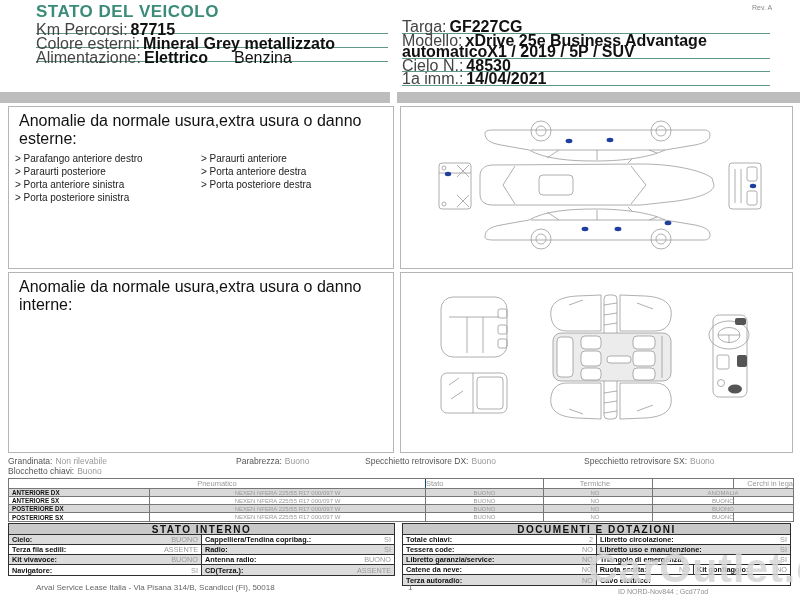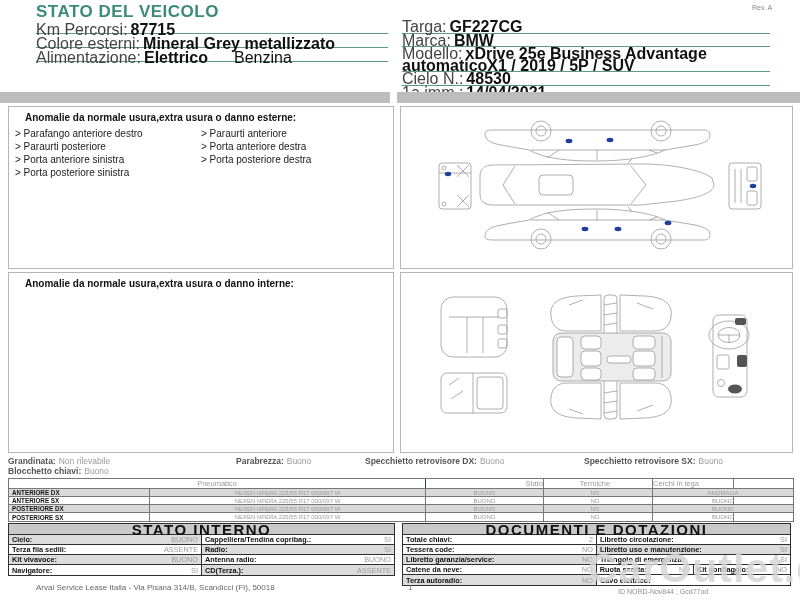--- a/index.html
+++ b/index.html
@@ -18,51 +18,51 @@
   .val{font-weight:bold;color:#111;margin-left:3px}
   .val2{font-weight:normal;color:#111;margin-left:26px}
   .bar{top:92px;height:11px;background:#bdbdbd}
   .bar-l{left:0;width:390px}
   .bar-r{left:397px;width:403px}
   .box{border:1px solid #b5b5b5;background:#fff}
   .ext-l{left:8px;top:106px;width:386px;height:163px}
   .ext-r{left:400px;top:106px;width:393px;height:163px}
   .int-l{left:8px;top:272px;width:386px;height:181px}
   .int-r{left:400px;top:272px;width:393px;height:181px}
-  .box h3{margin:5px 16px 4px;font-size:10px;color:#111;font-weight:bold}
+  .box h3{margin:5px 10px 4px;font-size:16px;color:#111;font-weight:normal}
   .cols{display:flex;padding:0 6px;font-size:10px;line-height:13px;color:#222}
   .cols .c{width:50%}
   .checks{font-size:8.5px;white-space:nowrap}
-  .checks .lab{font-weight:bold;color:#555;margin-right:3px}
+  .checks .lab{font-weight:normal;color:#555;margin-right:3px}
   .checks .v{color:#9a9a9a}
   .ck1{left:8px;top:456px}.ck2{left:236px;top:456px}.ck3{left:365px;top:456px}
   .ck4{left:584px;top:456px}.ck5{left:8px;top:466px}
   
   .tyres{left:8px;top:478px;width:726px;border:1px solid #777}
   .cerchi{left:652px;top:478px;width:142px;border:1px solid #777}
   .thr{display:flex;height:10px;align-items:center;border-bottom:1px solid #777;
     color:#9a9a9a;font-size:7.5px}
   .tr{display:flex;height:8px;align-items:center;border-bottom:1px solid #777}
   .tyres .tr:last-child,.cerchi .tr:last-child{border-bottom:none}
   .hp{width:416px;text-align:center}
-  .hs{width:118px;text-align:right;border-left:1px solid #0c4a6e;height:100%;line-height:10px}
+  .hs{width:118px;text-align:left;border-left:1px solid #0c4a6e;height:100%;line-height:10px}
   .ht{width:103px;text-align:center;border-left:1px solid #777;height:100%;line-height:10px}
   .cp{width:140px;font-weight:bold;font-size:6.3px;padding-left:3px;color:#111}
   .cd{width:276px;text-align:center;color:#9a9a9a;font-size:6px;border-left:1px solid #777;height:100%;line-height:8px}
   .cs{width:118px;text-align:center;color:#9a9a9a;font-size:6px;border-left:1px solid #777;height:100%;line-height:8px}
   .ct{width:103px;text-align:center;color:#9a9a9a;font-size:6px;border-left:1px solid #777;height:100%;line-height:8px}
   .cc{width:100%;text-align:center;color:#9a9a9a;font-size:6px;line-height:8px}
-  .hc{width:100%;text-align:left;line-height:10px}
+  .hc{width:100%;text-align:right;line-height:10px}
   .g{background:#d9d9d9}
   
   .btbl{border:1px solid #2f2f2f;font-size:8px;background:#fff}
   .si{left:8px;top:523px;width:387px}
   .doc{left:402px;top:523px;width:389px}
   .bh{height:11px;background:#c9c9c9;border-bottom:1px solid #2f2f2f;font-weight:bold;
-    font-size:15px;text-align:center;letter-spacing:1.5px;line-height:11px;color:#111}
+    font-size:10px;text-align:center;letter-spacing:1.5px;line-height:11px;color:#111}
   .br{display:flex;height:10px;border-bottom:1px solid #2f2f2f}
   .btbl .br:last-child{border-bottom:none}
   .bc{flex:1;display:flex;justify-content:space-between;align-items:center;
     padding:0 3px;border-left:1px solid #2f2f2f;overflow:hidden;white-space:nowrap}
   .bc:first-child{border-left:none}
   .bc .lab{font-weight:bold;font-size:7.3px;color:#111}
   .bc .v{color:#9a9a9a;font-size:7.3px}
   .bc.half{flex:0 0 49.8%}
   .gc{background:#dcdcdc}
   .foot{left:36px;top:583px;font-size:8px;color:#666}
@@ -88,23 +88,20 @@
   <div class="row">
     <span class="lbl">Alimentazione:</span><span class="val">Elettrico</span><span class="val2">Benzina</span>
   </div>
 </div>
 
 <div class="abs info info-r">
   <div class="row">
     <span class="lbl">Targa:</span><span class="val">GF227CG</span>
   </div>
   <div class="row">
-    <span class="lbl">Marca:</span><span class="val">BMW</span>
-  </div>
-  <div class="row">
     <span class="lbl">Modello:</span><span class="val">xDrive 25e Business Advantage automaticoX1 / 2019 / 5P / SUV</span>
   </div>
   <div class="row">
     <span class="lbl">Cielo N.:</span><span class="val">48530</span>
   </div>
   <div class="row">
     <span class="lbl">1a imm.:</span><span class="val">14/04/2021</span>
   </div>
 </div>
 

